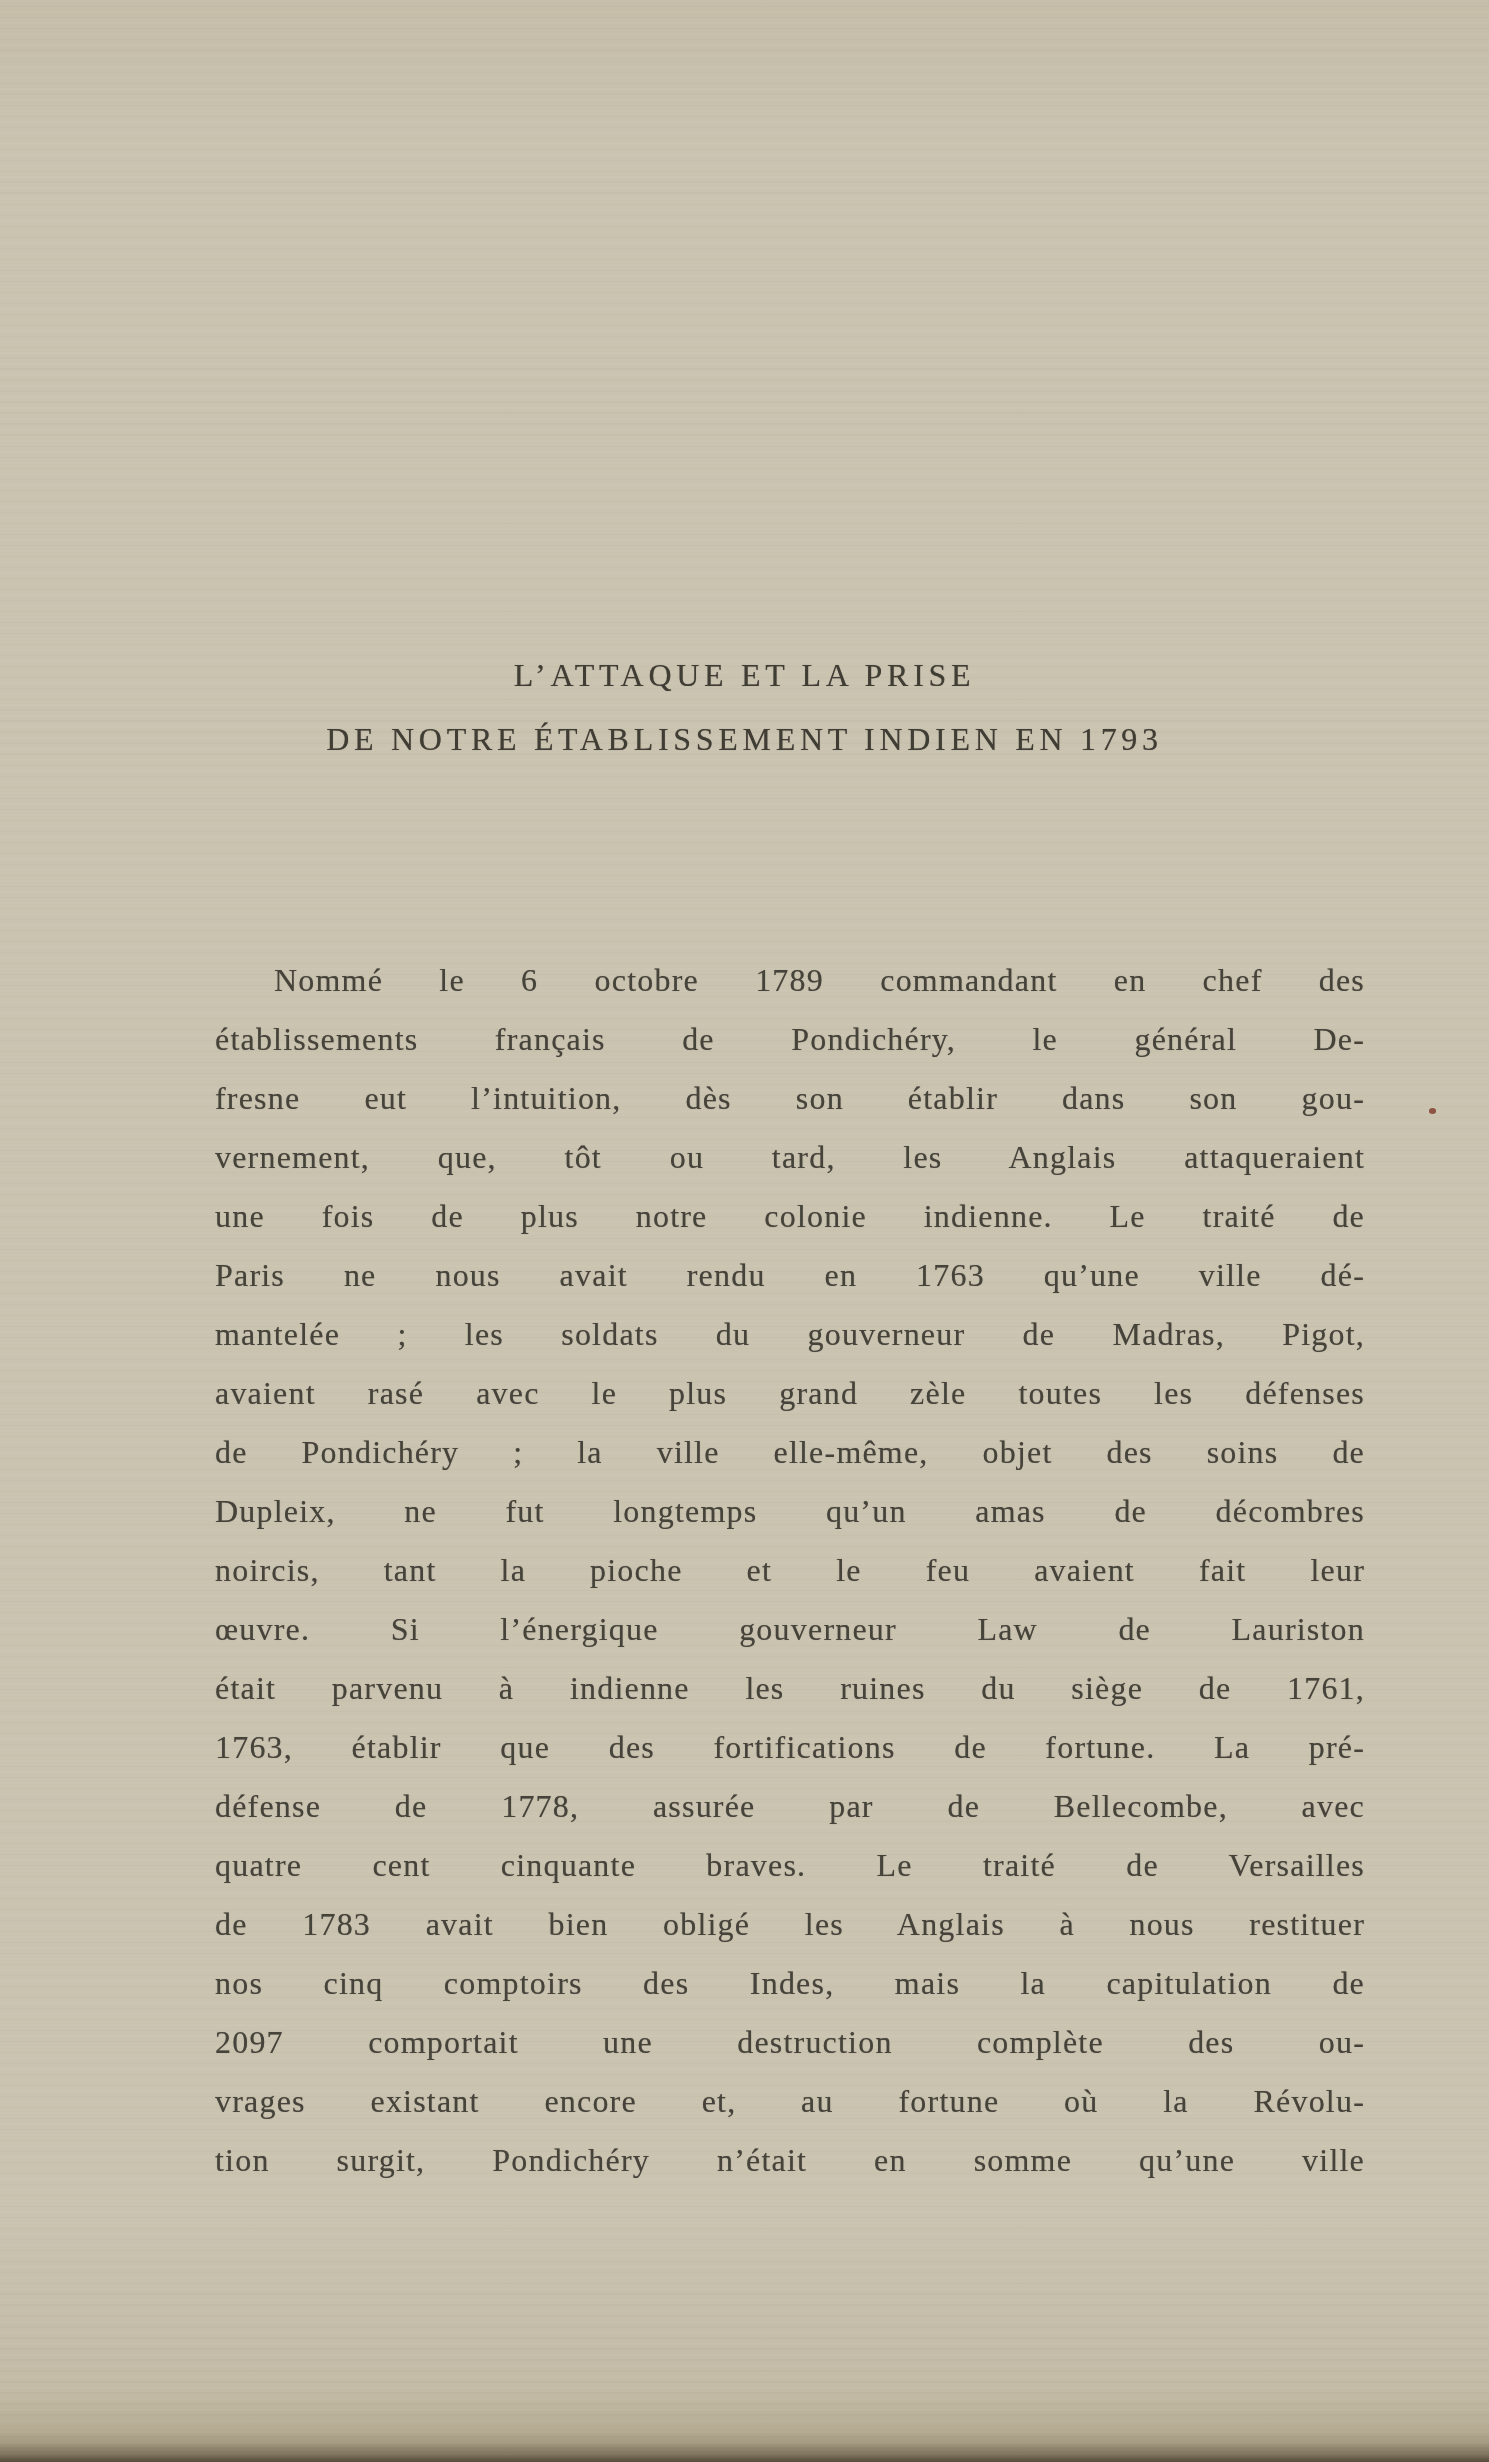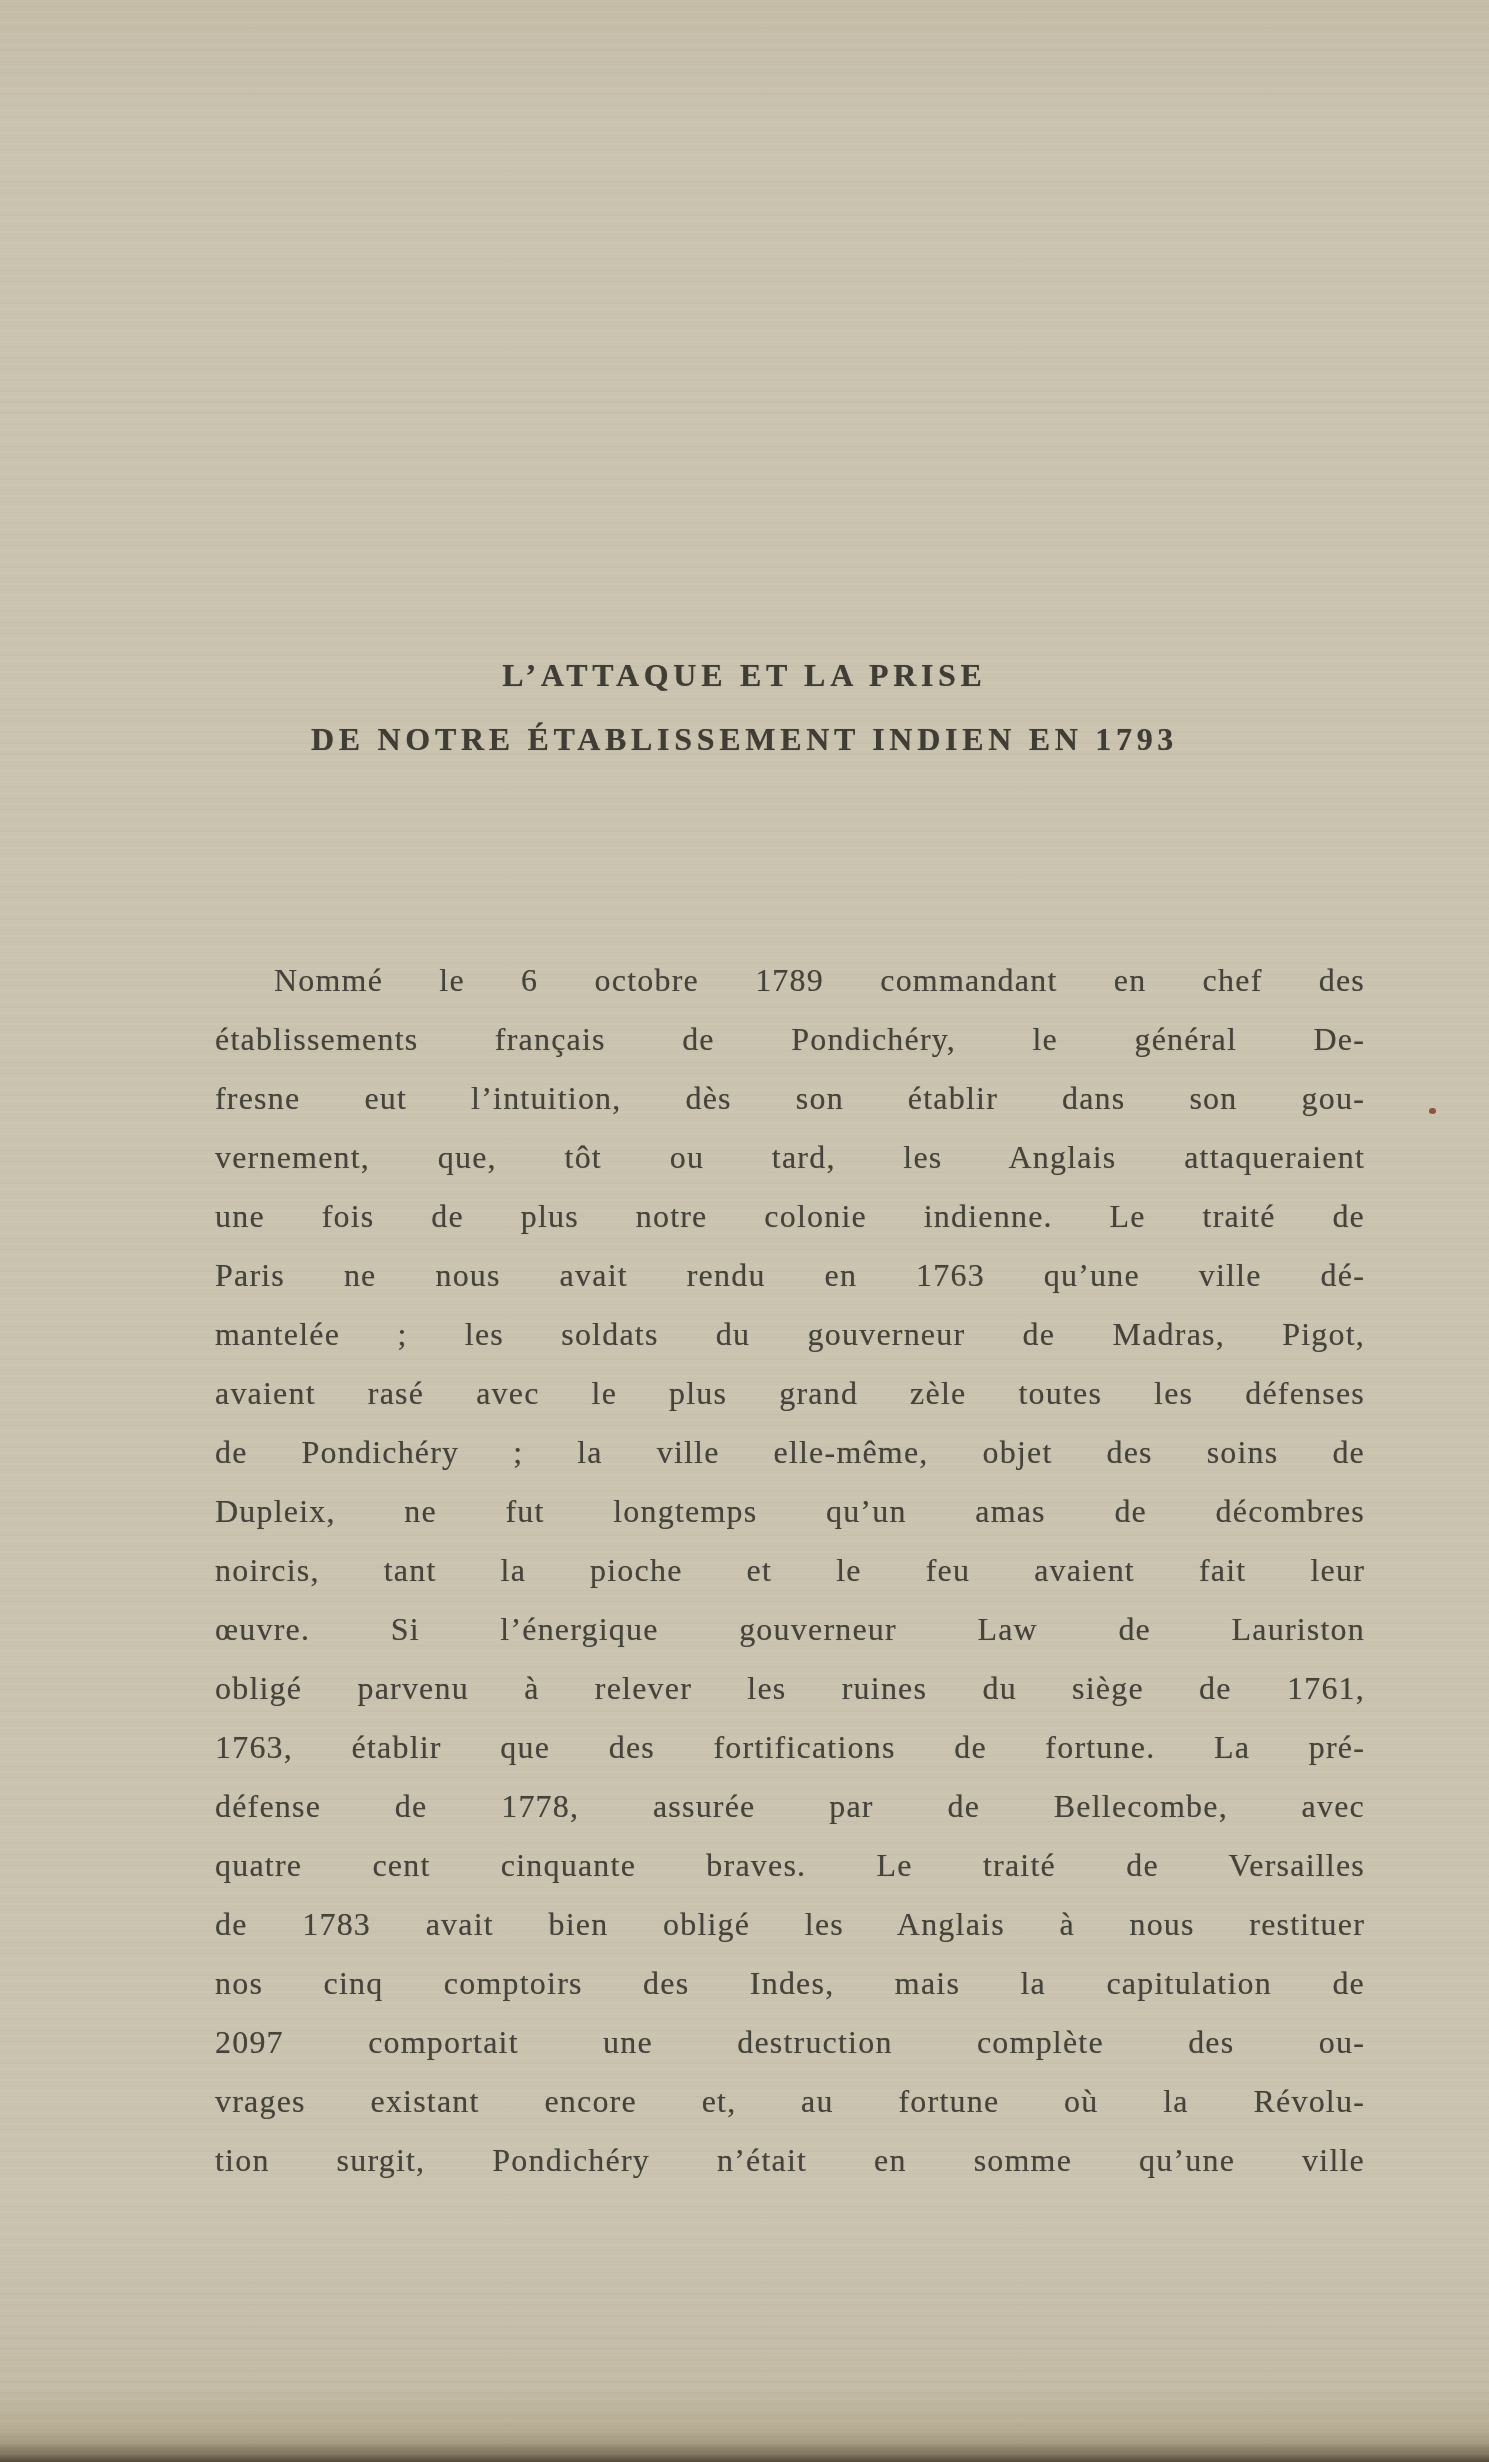--- a/index.html
+++ b/index.html
@@ -39,21 +39,21 @@
     top: 643px;
     left: 125px;
     width: 1239px;
     text-align: center;
     color: #403d35;
   }
   .title-line {
     font-size: 32px;
     line-height: 64px;
     letter-spacing: 4.7px;
-    font-weight: 700;
+    font-weight: 400;
     text-shadow: 0 0 0.8px rgba(64,61,53,0.55);
     white-space: nowrap;
   }
   .text-block {
     position: absolute;
     top: 951px;
     left: 215px;
     width: 1150px;
     color: #46433b;
   }
@@ -112,21 +112,21 @@
       <div class="line">fresne eut l’intuition, dès son établir dans son gou-</div>
       <div class="line">vernement, que, tôt ou tard, les Anglais attaqueraient</div>
       <div class="line">une fois de plus notre colonie indienne. Le traité de</div>
       <div class="line">Paris ne nous avait rendu en 1763 qu’une ville dé-</div>
       <div class="line">mantelée ; les soldats du gouverneur de Madras, Pigot,</div>
       <div class="line">avaient rasé avec le plus grand zèle toutes les défenses</div>
       <div class="line">de Pondichéry ; la ville elle-même, objet des soins de</div>
       <div class="line">Dupleix, ne fut longtemps qu’un amas de décombres</div>
       <div class="line">noircis, tant la pioche et le feu avaient fait leur</div>
       <div class="line">œuvre. Si l’énergique gouverneur Law de Lauriston</div>
-      <div class="line">obligé parvenu à relever les ruines du siège de 1761,</div>
+      <div class="line">était parvenu à indienne les ruines du siège de 1761,</div>
       <div class="line">1763, établir que des fortifications de fortune. La pré-</div>
       <div class="line">défense de 1778, assurée par de Bellecombe, avec</div>
       <div class="line">quatre cent cinquante braves. Le traité de Versailles</div>
       <div class="line">de 1783 avait bien obligé les Anglais à nous restituer</div>
       <div class="line">nos cinq comptoirs des Indes, mais la capitulation de</div>
       <div class="line">2097 comportait une destruction complète des ou-</div>
       <div class="line">vrages existant encore et, au fortune où la Révolu-</div>
       <div class="line">tion surgit, Pondichéry n’était en somme qu’une ville</div>
     </div>
 

